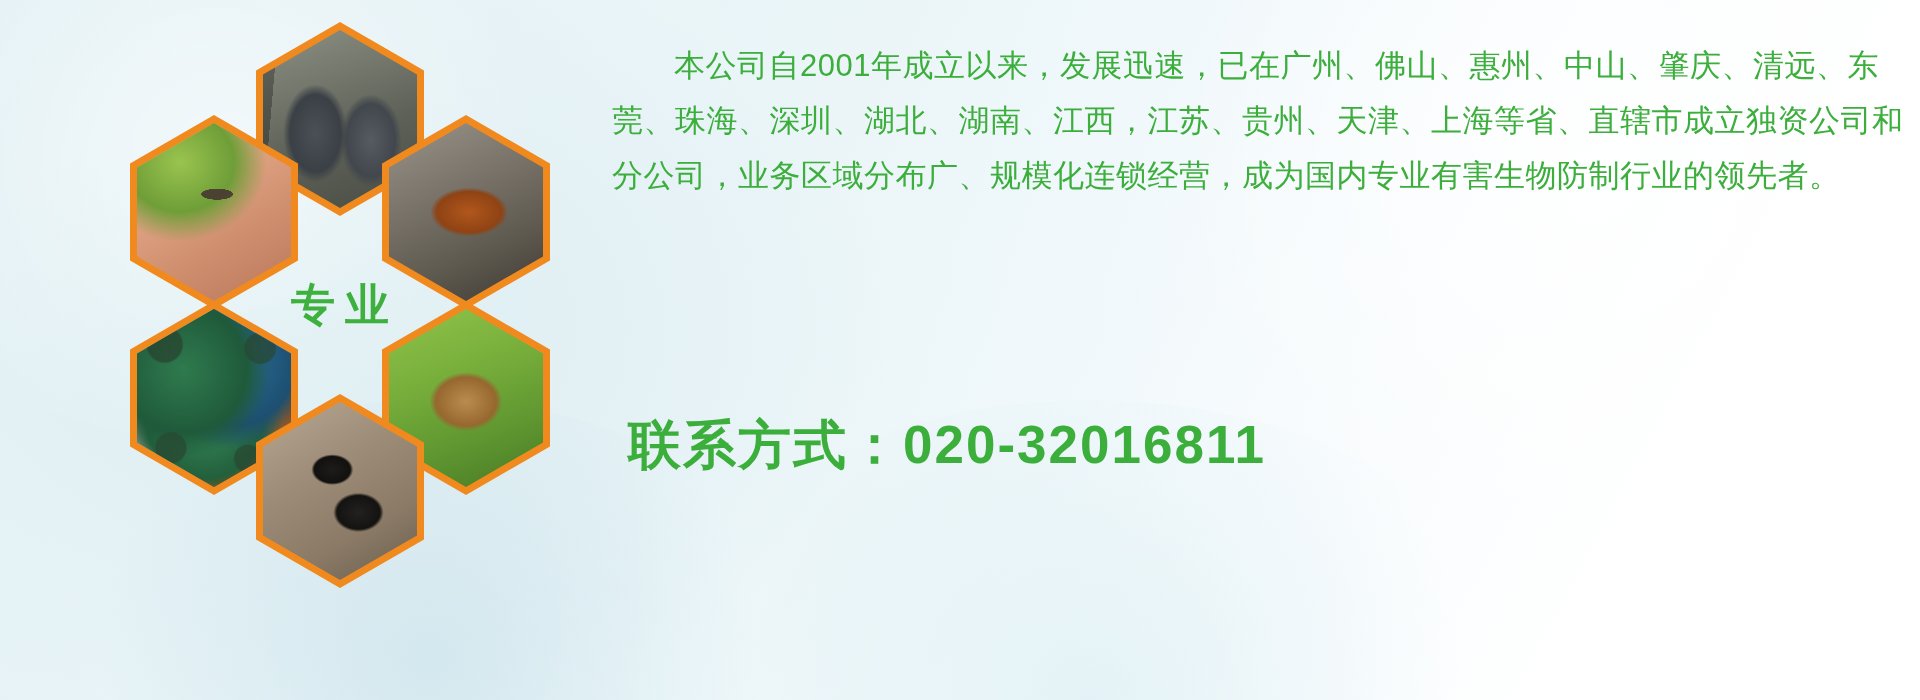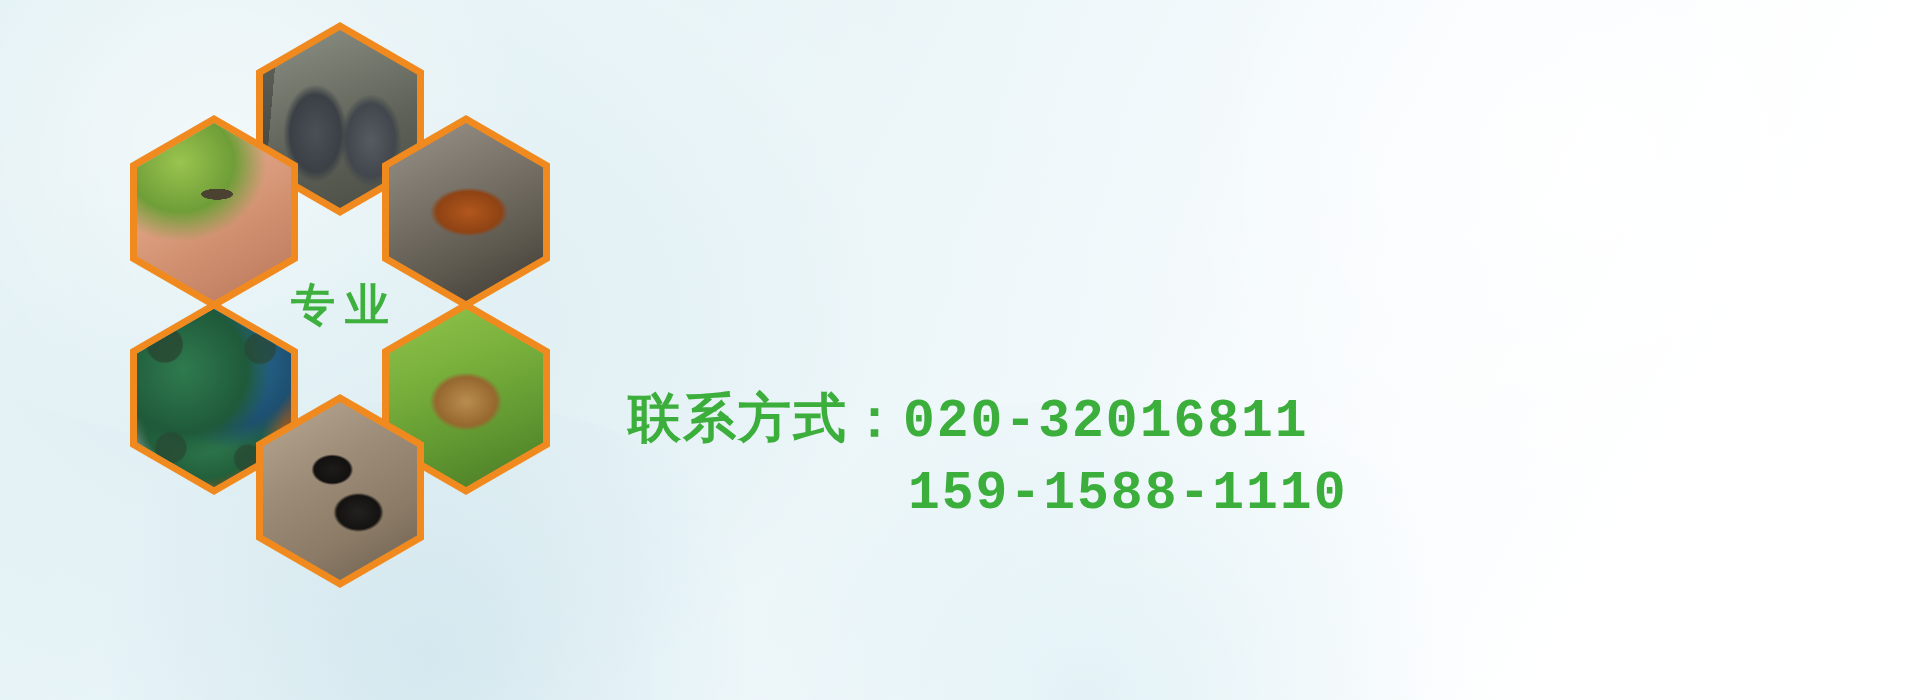--- a/index.html
+++ b/index.html
@@ -190,27 +190,26 @@
     font-size: 31px;
     line-height: 55px;
     letter-spacing: 0.5px;
     text-indent: 62px;
     width: 1300px;
     font-weight: 500;
   }
   #contact-block {
     position: absolute;
     left: 628px;
-    top: 386px;
+    top: 409px;
     color: #3cae3c;
     font-size: 53px;
     font-weight: bold;
     line-height: 72px;
     letter-spacing: 2px;
-    font-family: Liberation Mono, monospace;
   }
   #contact-line-2 {
     padding-left: 280px;
   }
 </style>
 </head>
 <body>
 
 <div id="banner">
 
@@ -260,19 +259,21 @@
     </div>
 
     <div class="hex" id="hex-bottom">
       <div class="hex-inner">
         <div class="art art-ant"></div>
       </div>
     </div>
 
   </div>
 
+  <div id="copy">
+    <p id="intro-paragraph">本公司自2001年成立以来，发展迅速，已在广州、佛山、惠州、中山、肇庆、清远、东莞、珠海、深圳、湖北、湖南、江西，江苏、贵州、天津、上海等省、直辖市成立独资公司和分公司，业务区域分布广、规模化连锁经营，成为国内专业有害生物防制行业的领先者。</p>
+  </div>
 
   <div id="contact-block">
     <div id="contact-line-1">联系方式：020-32016811</div>
-    <div id="contact-line-2">159-1588-1110</div>
   </div>
 
 </div>
 
 </body></html>

